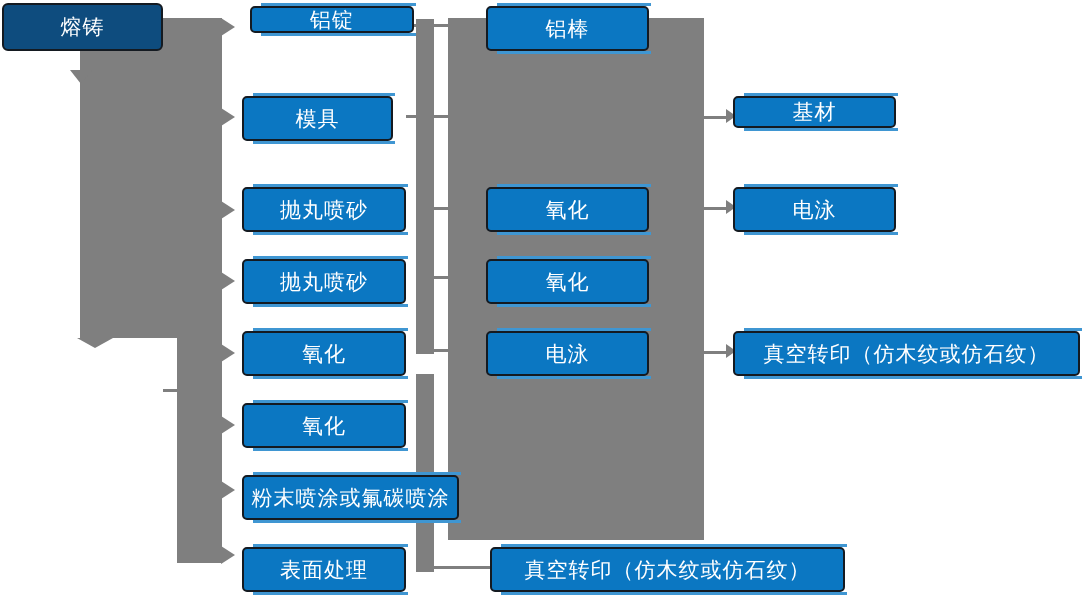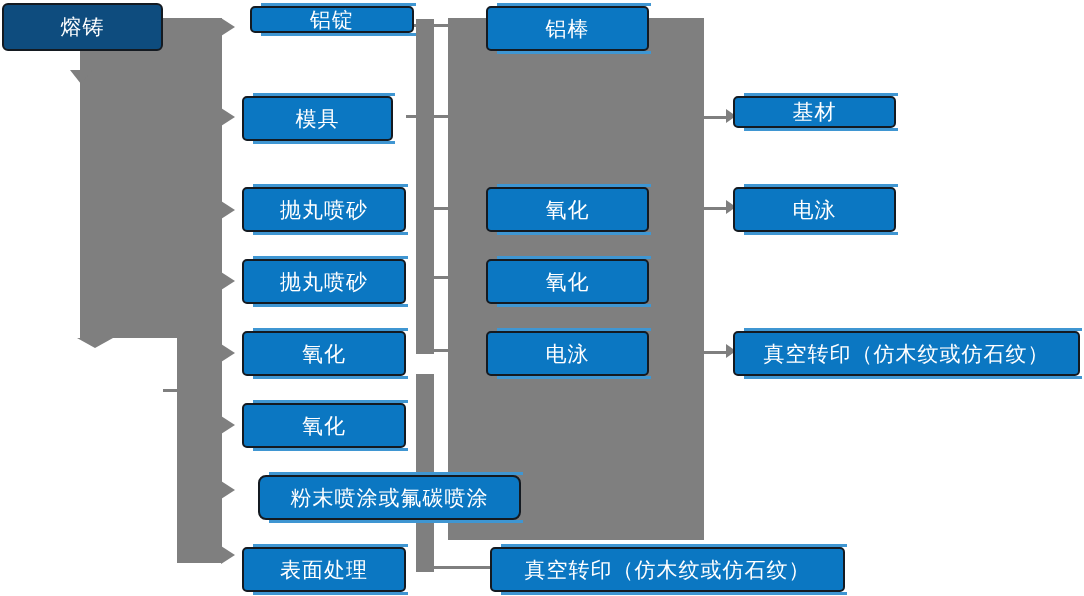--- a/index.html
+++ b/index.html
@@ -77,21 +77,21 @@
   <div class="arr-r-sm" style="left:726px; top:344px;"></div>
 
   <div class="node dark" style="left:2px; top:3px;   width:161px; height:48px;">熔铸</div>
 
   <div class="node" style="left:250px; top:6px;   width:164px; height:27px;">铝锭</div>
   <div class="node" style="left:242px; top:96px;  width:151px; height:45px;">模具</div>
   <div class="node" style="left:242px; top:187px; width:164px; height:45px;">抛丸喷砂</div>
   <div class="node" style="left:242px; top:259px; width:164px; height:45px;">抛丸喷砂</div>
   <div class="node" style="left:242px; top:331px; width:164px; height:45px;">氧化</div>
   <div class="node" style="left:242px; top:403px; width:164px; height:45px;">氧化</div>
-  <div class="node" style="left:258px; top:475px; width:263px; height:45px;border-radius:8px;">粉末喷涂或氟碳喷涂</div>
+  <div class="node" style="left:242px; top:475px; width:217px; height:45px;">粉末喷涂或氟碳喷涂</div>
   <div class="node" style="left:242px; top:547px; width:164px; height:45px;">表面处理</div>
 
   <div class="node" style="left:486px; top:6px;   width:163px; height:45px;">铝棒</div>
   <div class="node" style="left:486px; top:187px; width:163px; height:45px;">氧化</div>
   <div class="node" style="left:486px; top:259px; width:163px; height:45px;">氧化</div>
   <div class="node" style="left:486px; top:331px; width:163px; height:45px;">电泳</div>
   <div class="node" style="left:490px; top:547px; width:355px; height:45px;">真空转印（仿木纹或仿石纹）</div>
 
   <div class="node" style="left:733px; top:96px;  width:163px; height:32px;">基材</div>
   <div class="node" style="left:733px; top:187px; width:163px; height:45px;">电泳</div>

